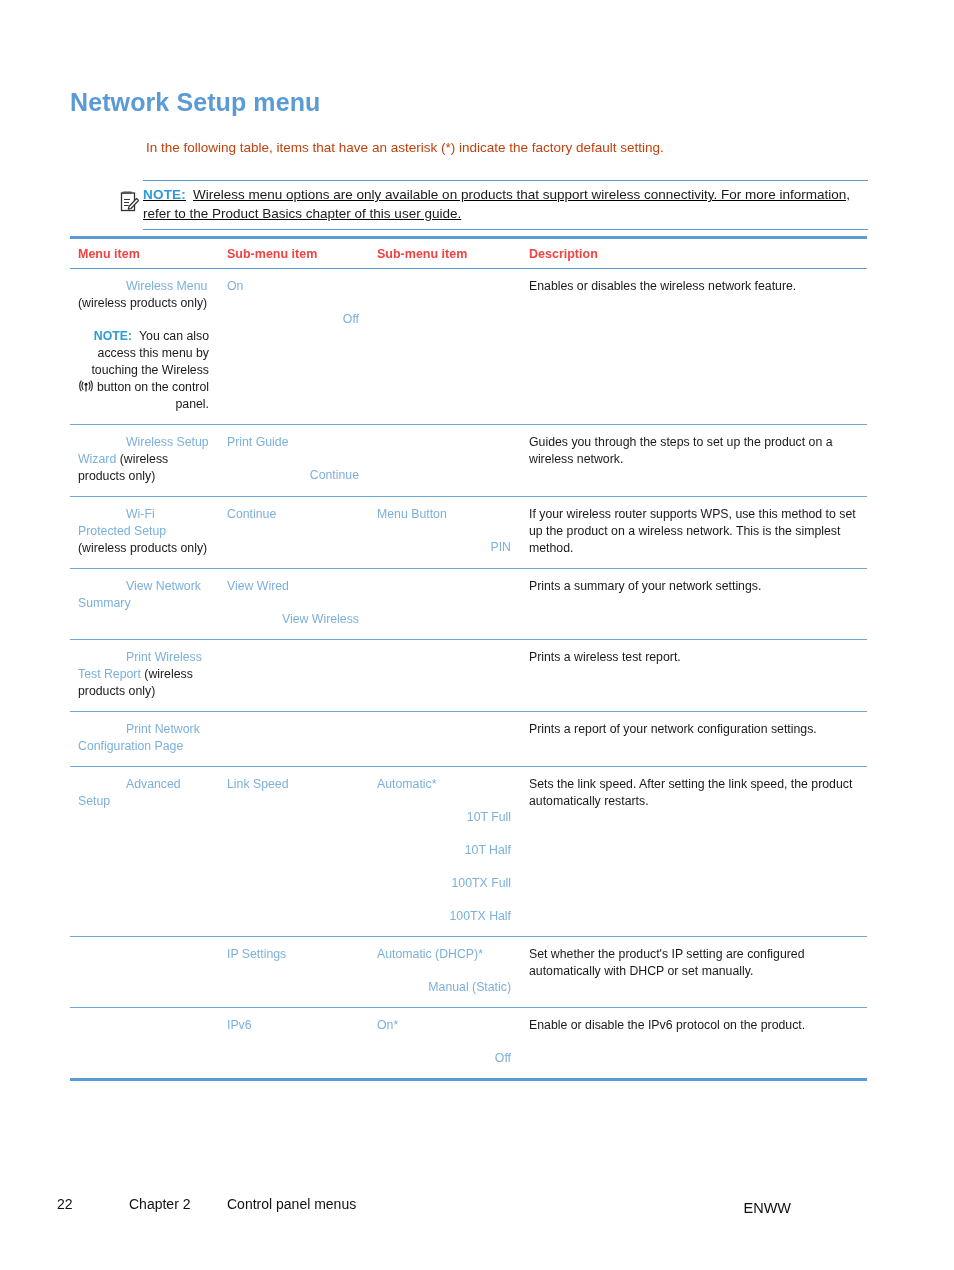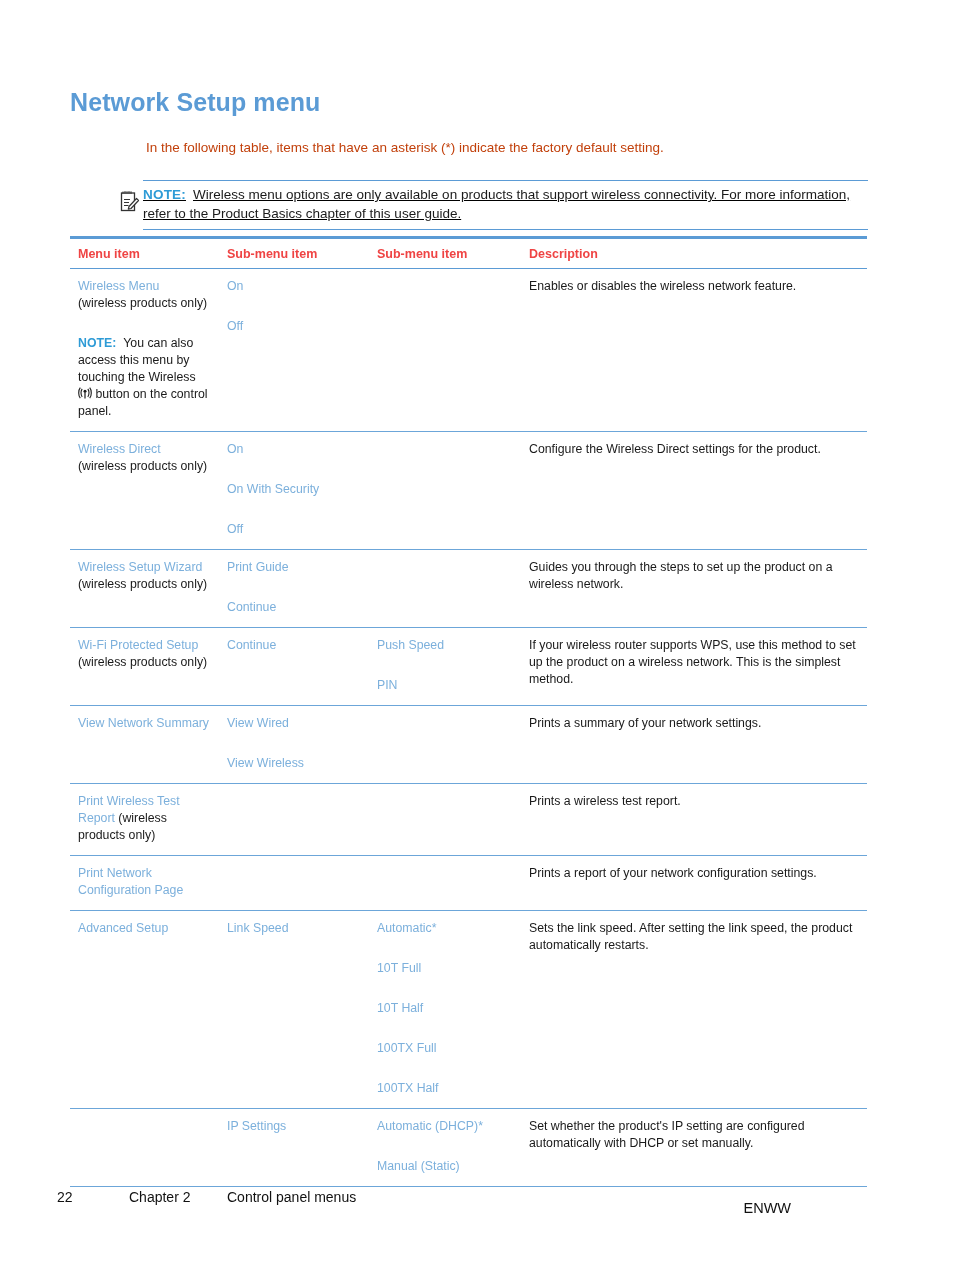--- a/index.html
+++ b/index.html
@@ -105,60 +105,62 @@
     line-height: 17px;
     padding: 9px 10px 11px 8px;
     border-bottom: 1.3px solid #6CA6D9;
     color: #1a1a1a;
   }
   .tbl tbody tr.last-row td {
     border-bottom: 3px solid #5B9BD5;
   }
   .blue {
     color: #7CB0DC;
+    margin-left: 48px;
   }
   .cellnote-label {
     color: #2E9BD6;
     font-weight: bold;
   }
   .sub-list p {
     margin: 0 0 15px 0;
   }
   .sub-list p:last-child {
     margin-bottom: 0;
   }
   .desc p {
     margin: 0;
   }
   .cell-para {
     margin: 0;
   }
   .cell-para + .cell-para {
-    margin-top: 23px;
+    margin-top: 16px;
+    text-align: right;
   }
   .wireless-glyph {
     display: inline-block;
     vertical-align: -2px;
     width: 14px;
     height: 13px;
   }
 
   
   .footer {
     position: absolute;
     left: 57px;
     right: 57px;
     top: 1188px;
     font-size: 14px;
     color: #111111;
   }
   .footer-left {
     position: absolute;
     left: 0;
-    top: 1px;
+    top: 8px;
     white-space: nowrap;
   }
   .footer-pageno {
     display: inline-block;
     width: 72px;
   }
   .footer-chapter {
     display: inline-block;
     width: 98px;
   }
@@ -224,54 +226,40 @@
             <p class="cell-para blue">On</p>
             <p class="cell-para blue">Off</p>
           </td>
           <td></td>
           <td class="desc">
             <p>Enables or disables the wireless network feature.</p>
           </td>
         </tr>
         <tr>
           <td>
-            <p class="cell-para"><span class="blue">Wireless Direct</span><span> (wireless products only)</span></p>
-          </td>
-          <td class="sub-list">
-            <p class="cell-para blue">On</p>
-            <p class="cell-para blue">On With Security</p>
-            <p class="cell-para blue">Off</p>
-          </td>
-          <td></td>
-          <td class="desc">
-            <p>Configure the Wireless Direct settings for the product.</p>
-          </td>
-        </tr>
-        <tr>
-          <td>
             <p class="cell-para"><span class="blue">Wireless Setup Wizard</span><span> (wireless products only)</span></p>
           </td>
           <td class="sub-list">
             <p class="cell-para blue">Print Guide</p>
             <p class="cell-para blue">Continue</p>
           </td>
           <td></td>
           <td class="desc">
             <p>Guides you through the steps to set up the product on a wireless network.</p>
           </td>
         </tr>
         <tr>
           <td>
             <p class="cell-para"><span class="blue">Wi-Fi Protected Setup</span><span> (wireless products only)</span></p>
           </td>
           <td class="sub-list">
             <p class="cell-para blue">Continue</p>
           </td>
           <td class="sub-list">
-            <p class="cell-para blue">Push Speed</p>
+            <p class="cell-para blue">Menu Button</p>
             <p class="cell-para blue">PIN</p>
           </td>
           <td class="desc">
             <p>If your wireless router supports WPS, use this method to set up the product on a wireless network. This is the simplest method.</p>
           </td>
         </tr>
         <tr>
           <td>
             <p class="cell-para"><span class="blue">View Network Summary</span><span></span></p>
           </td>
@@ -326,20 +314,33 @@
           <td></td>
           <td class="sub-list">
             <p class="cell-para blue">IP Settings</p>
           </td>
           <td class="sub-list">
             <p class="cell-para blue">Automatic (DHCP)*</p>
             <p class="cell-para blue">Manual (Static)</p>
           </td>
           <td class="desc">
             <p>Set whether the product's IP setting are configured automatically with DHCP or set manually.</p>
+          </td>
+        </tr>
+        <tr class="last-row">
+          <td></td>
+          <td class="sub-list">
+            <p class="cell-para blue">IPv6</p>
+          </td>
+          <td class="sub-list">
+            <p class="cell-para blue">On*</p>
+            <p class="cell-para blue">Off</p>
+          </td>
+          <td class="desc">
+            <p>Enable or disable the IPv6 protocol on the product.</p>
           </td>
         </tr>
       </tbody>
   </table>
 
   <div class="footer">
     <div class="footer-left">
       <span class="footer-pageno">22</span><span class="footer-chapter">Chapter 2</span><span>Control panel menus</span>
     </div>
     <div class="footer-right">ENWW</div>

